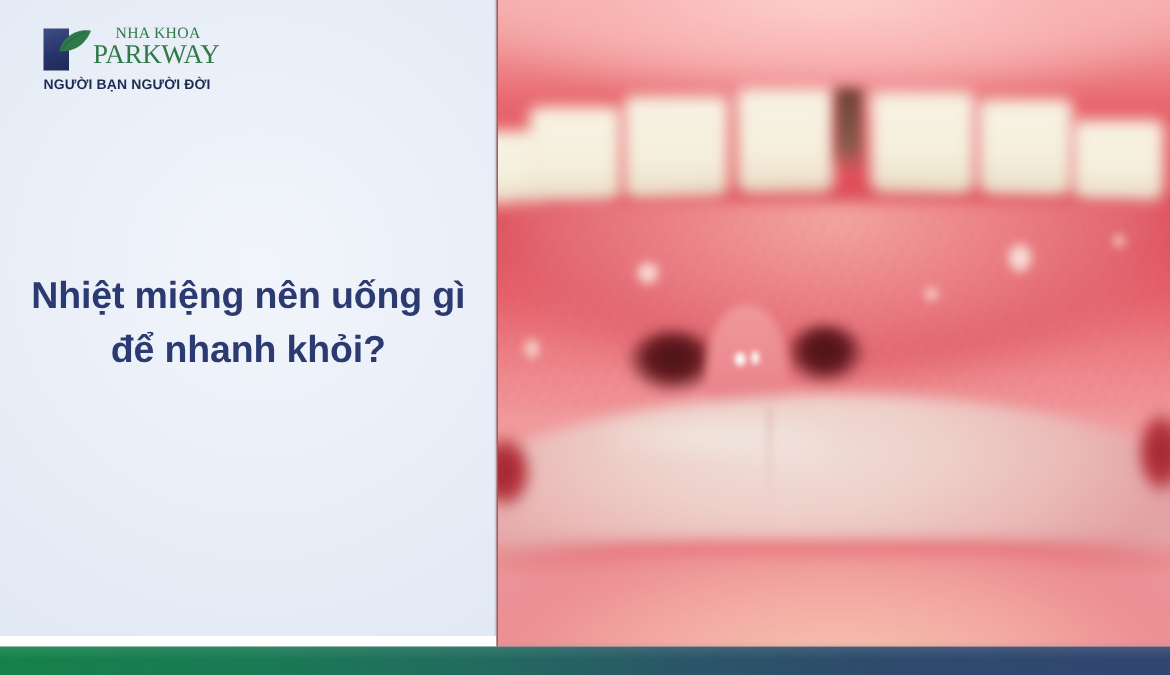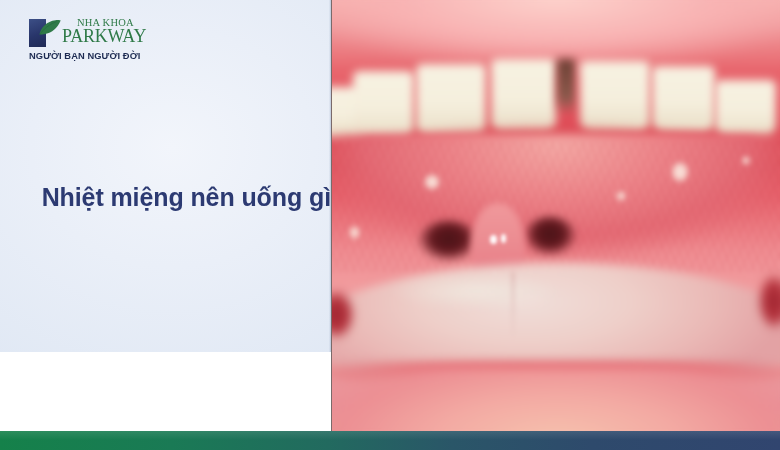--- a/index.html
+++ b/index.html
@@ -18,21 +18,21 @@
     overflow: hidden;
     background: #ffffff;
   }
 
   
   .left-panel {
     position: absolute;
     left: 0;
     top: 0;
     width: 331px;
-    height: 352px;
+    height: 424px;
     background:
       radial-gradient(ellipse 95% 75% at 52% 42%, #f2f5fb 0%, #eaeff8 45%, #e0e8f4 100%);
     overflow: hidden;
   }
   .left-panel::after{
     content:"";
     position:absolute;
     right:0; top:0;
     width:2px; height:100%;
     background:linear-gradient(to right,rgba(180,195,215,.0),rgba(150,168,195,.55));
@@ -100,21 +100,21 @@
     color: #1d2b52;
     white-space: nowrap;
   }
 
   
   .headline {
     position: absolute;
     left: 0;
     top: 180px;
     width: 331px;
-    text-align: right;
+    text-align: center;
     color: #2c3a72;
     font-size: 25px;
     font-weight: bold;
     line-height: 1.42;
     letter-spacing: -0.1px;
   }
   .headline .hl-line { display: block; }
 
   
   .photo {
@@ -355,20 +355,21 @@
         <div class="logo-text">
           <span class="logo-top">NHA KHOA</span>
           <span class="logo-main">PARKWAY</span>
         </div>
       </div>
       <div class="logo-tag">NGƯỜI BẠN NGƯỜI ĐỜI</div>
     </div>
 
     <div class="headline">
       <span class="hl-line">Nhiệt miệng nên uống gì</span>
+      <span class="hl-line">để nhanh khỏi?</span>
     </div>
 
   </div>
 
   <div class="photo">
     <div class="photo-inner">
 
       <div class="lip-top"></div>
 
       <div class="teeth">

